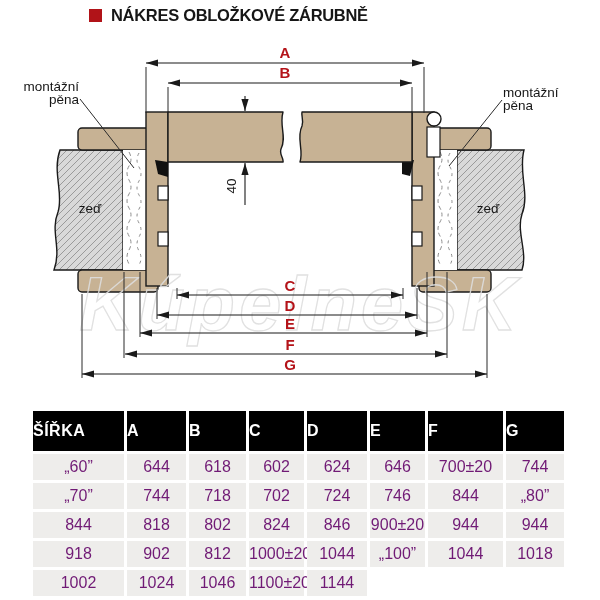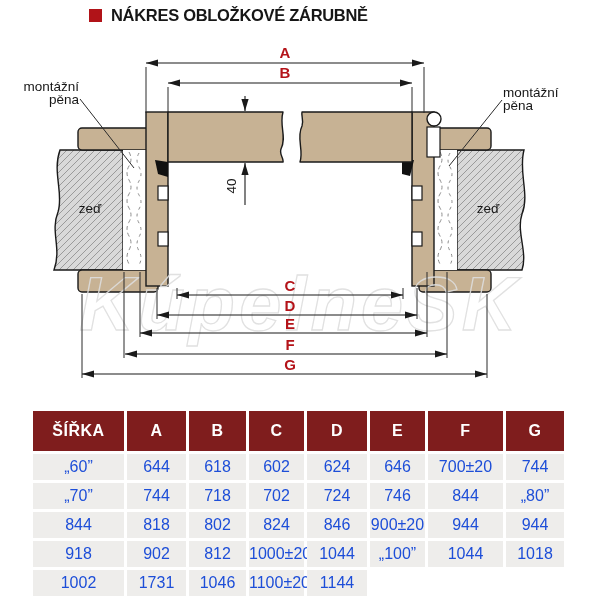--- a/index.html
+++ b/index.html
@@ -9,25 +9,25 @@
   svg text{font-family:"Liberation Sans",sans-serif;}
 
   .size-table{
     position:absolute;left:33px;top:411px;width:533px;
     display:grid;
     grid-template-columns:91px 59px 57px 55px 60px 55px 75px 58px;
     grid-auto-rows:auto;
     gap:3px 3px;background:#ffffff;
   }
   .th{
-    background:#7f1d1d;color:#ffffff;font-weight:bold;font-size:16px;
-    height:40px;line-height:40px;text-align:center;letter-spacing:.5px;
+    background:#000000;color:#ffffff;font-weight:bold;font-size:16px;
+    height:40px;line-height:40px;letter-spacing:.5px;
   }
   .td{
-    background:#eeedeb;color:#1d4ed8;font-size:16px;
+    background:#eeedeb;color:#701a75;font-size:16px;
     height:26px;line-height:26px;text-align:center;
   }
 </style>
 </head>
 <body>
 
 <div id="stage">
 
 <svg width="600" height="410" viewBox="0 0 600 410">
   <defs>
@@ -181,19 +181,19 @@
   <div class="td">918</div>
   <div class="td">902</div>
   <div class="td">812</div>
   <div class="td">1000±20</div>
   <div class="td">1044</div>
 
   <div class="td">„100”</div>
   <div class="td">1044</div>
   <div class="td">1018</div>
   <div class="td">1002</div>
-  <div class="td">1731</div>
+  <div class="td">1024</div>
   <div class="td">1046</div>
   <div class="td">1100±20</div>
   <div class="td">1144</div>
 </div>
 
 </div>
 
 </body></html>

